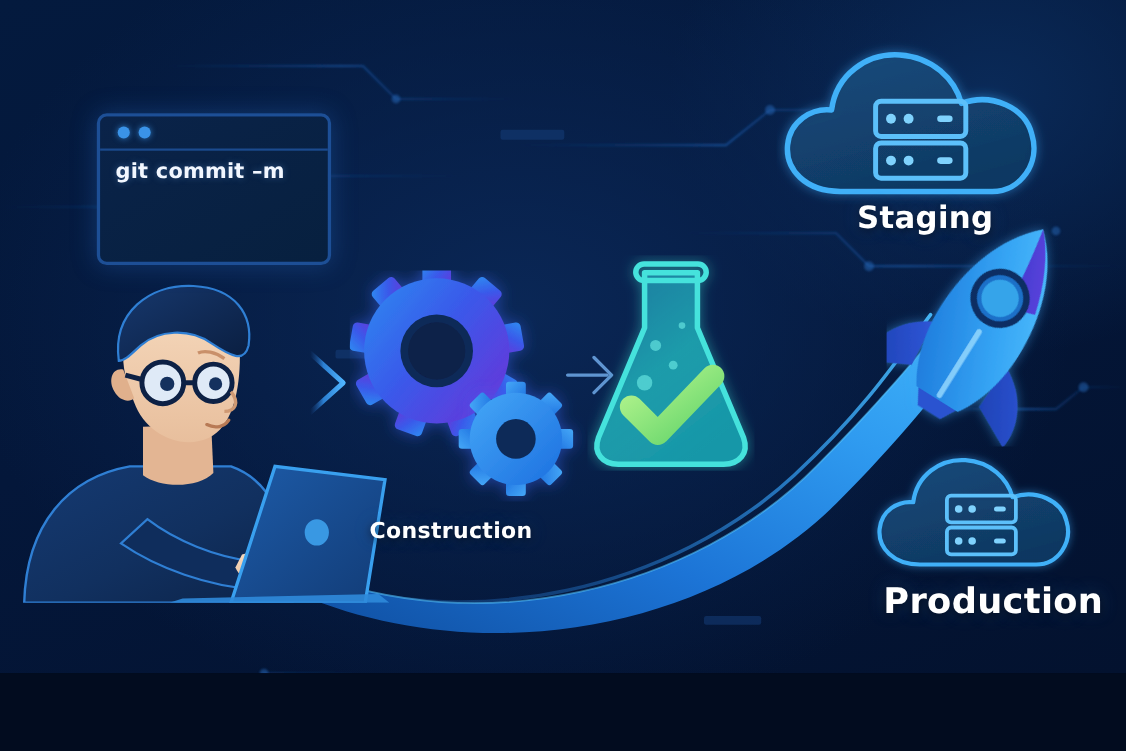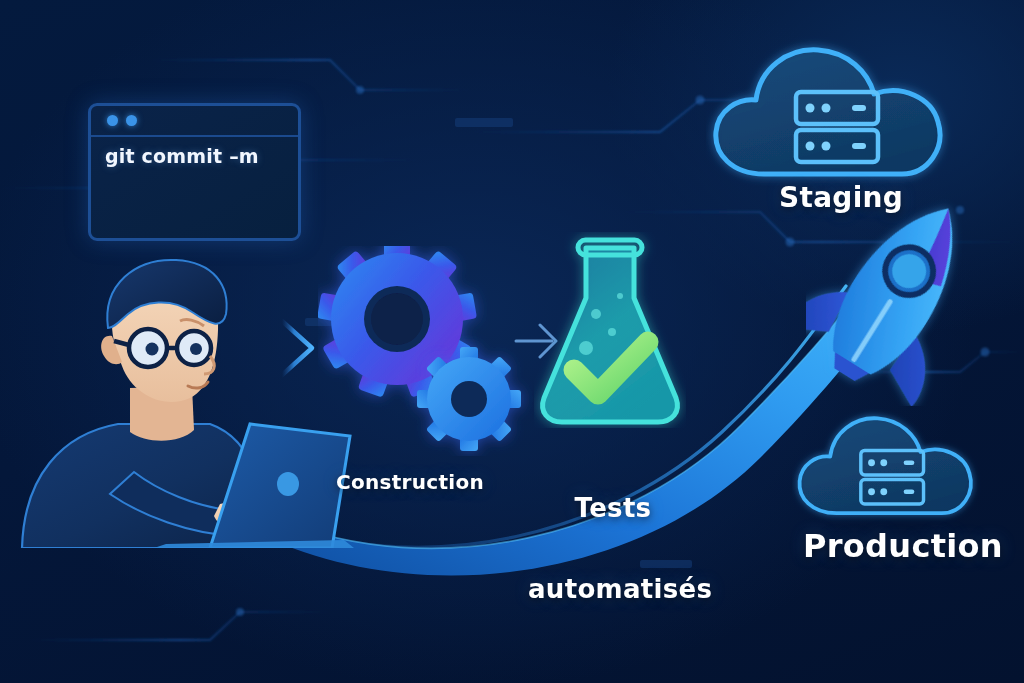--- a/index.html
+++ b/index.html
@@ -3,21 +3,21 @@
 <meta charset="utf-8">
 <style>
   html, body {
     margin: 0;
     padding: 0;
     background: #020c1f;
   }
   #canvas {
     position: relative;
     width: 1024px;
-    height: 683px;
+    height: 612px;
     overflow: hidden;
     font-family: "DejaVu Sans", "Liberation Sans", sans-serif;
     background:
       radial-gradient(ellipse 700px 520px at 46% 46%, #0a2756 0%, rgba(10,39,86,0) 72%),
       radial-gradient(ellipse 420px 340px at 88% 14%, #0a2a58 0%, rgba(10,42,88,0) 70%),
       linear-gradient(160deg, #041a3e 0%, #04173a 45%, #03122f 100%);
     text-decoration: underline;
   }
 
   
@@ -430,22 +430,18 @@
       <span class="dot"></span>
     </div>
     <div class="terminal-body">
       <div class="term-line">git commit –m</div>
     </div>
   </div>
 
 
   <div class="label" id="label-construction">Construction</div>
 
-  <div class="label" id="label-tests">
-    <div>Tests</div>
-    <div>automatisés</div>
-  </div>
 
   <div class="label" id="label-staging">Staging</div>
 
   <div class="label" id="label-production">Production</div>
 
 </div>
 
 </body></html>

